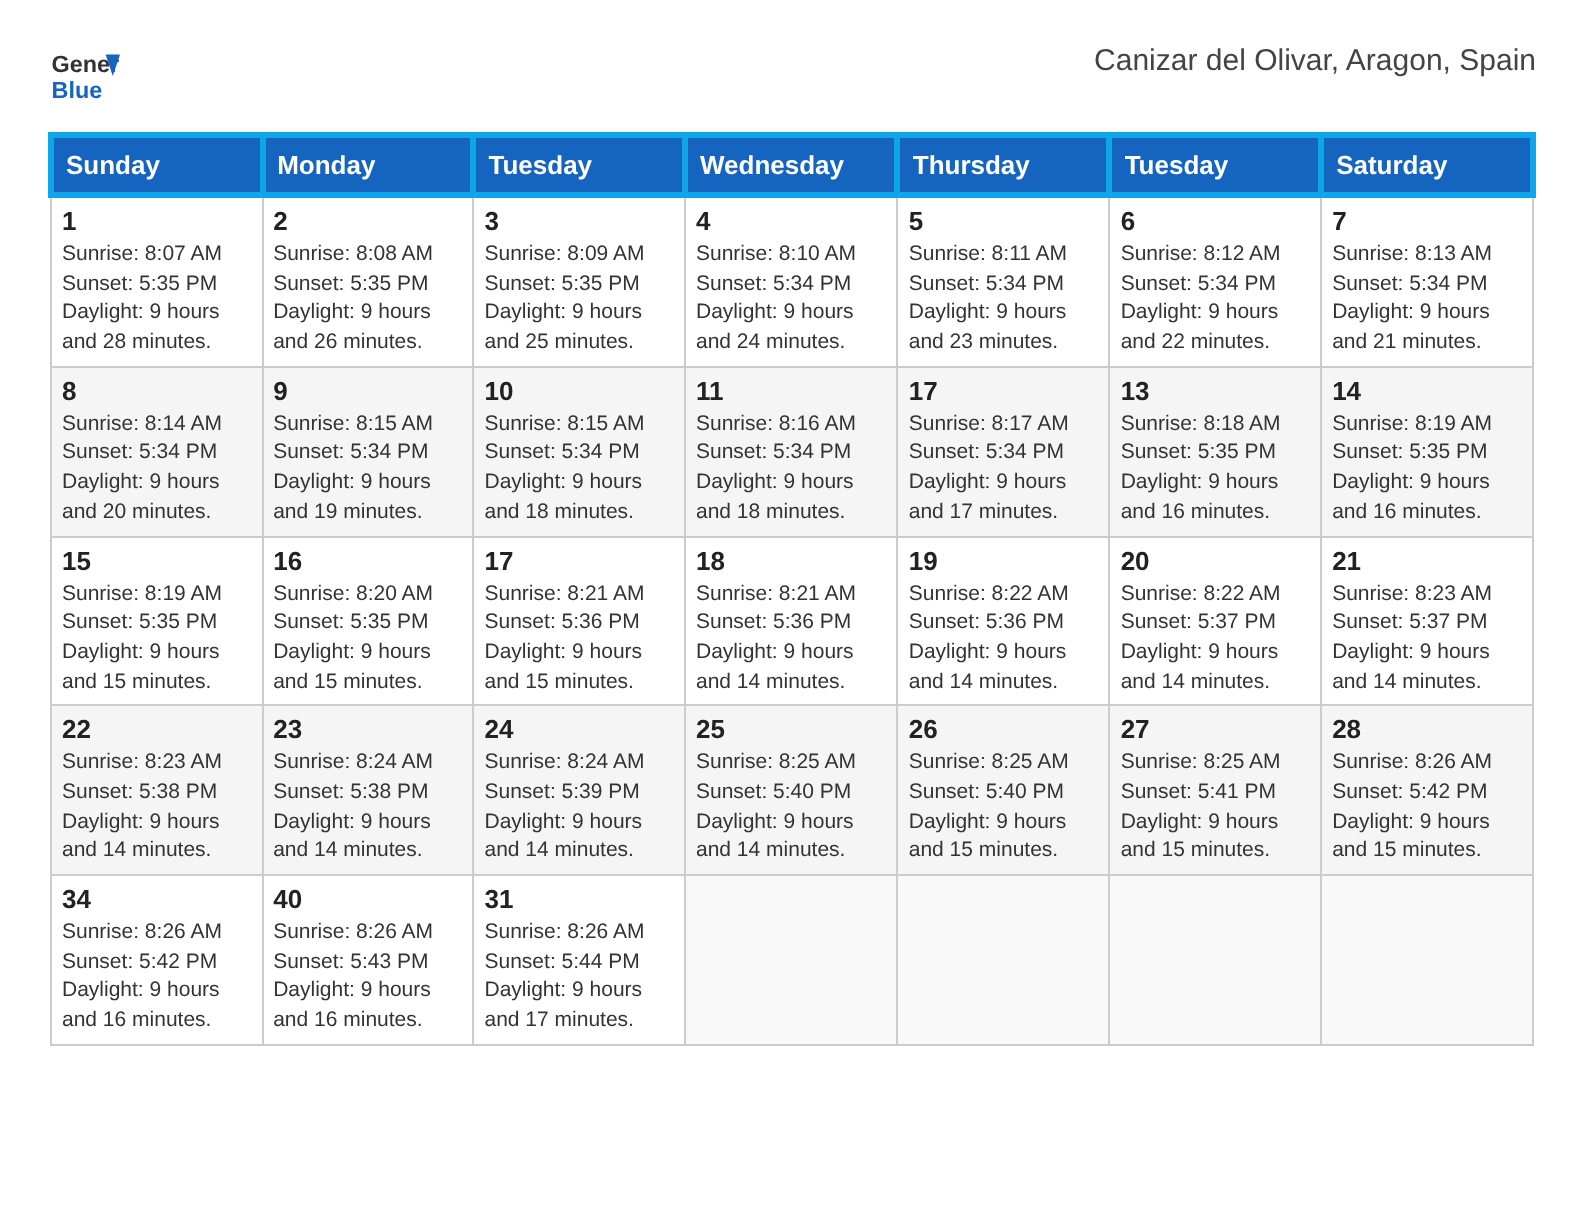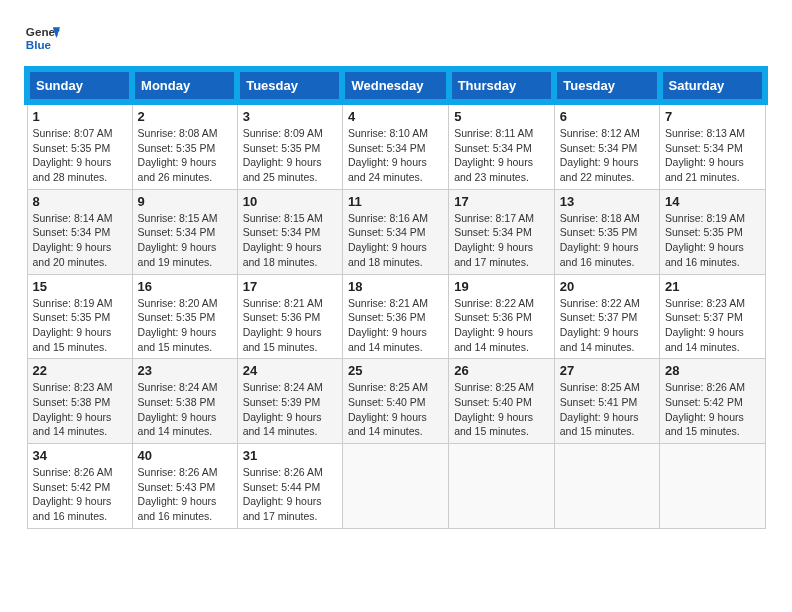--- a/index.html
+++ b/index.html
@@ -44,21 +44,21 @@
       border-collapse: collapse;
       font-size: 11px;
     }
     .calendar th {
       background: #1565c0;
       color: #fff;
       text-align: left;
       padding: 6px 6px;
       font-size: 13px;
       font-weight: bold;
-      border: 6px solid #0ea5e9;
+      border: 3px solid #0ea5e9;
     }
     .calendar td {
       vertical-align: top;
       border: 1px solid #ccc;
       padding: 4px 5px;
       width: 107px;
       min-height: 70px;
       background: #fff;
     }
     .calendar tr:nth-child(even) td {
@@ -85,20 +85,21 @@
 
 <div class="header-area">
   <div class="logo">
     <svg class="logo-icon" viewBox="0 0 40 40">
       <text x="2" y="18" font-size="13" font-weight="bold" fill="#333" font-family="Arial">General</text>
       <text x="2" y="32" font-size="13" font-weight="bold" fill="#1565c0" font-family="Arial">Blue</text>
       <polygon points="32,8 40,8 36,20" fill="#1565c0"></polygon>
     </svg>
   </div>
   <div class="title-area">
+    <div class="location">Canizar del Olivar, Aragon, Spain</div>
   </div>
 </div>
 
 <table class="calendar">
   <thead>
     <tr>
       <th>Sunday</th>
       <th>Monday</th>
       <th>Tuesday</th>
       <th>Wednesday</th>

